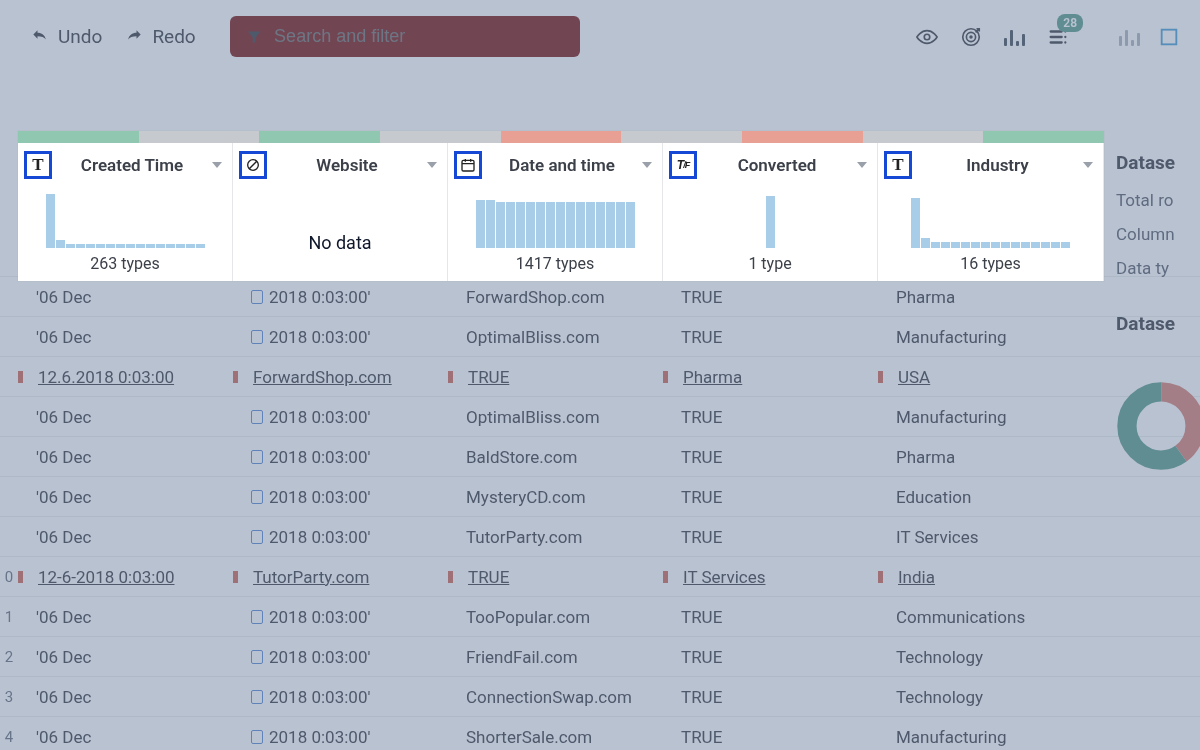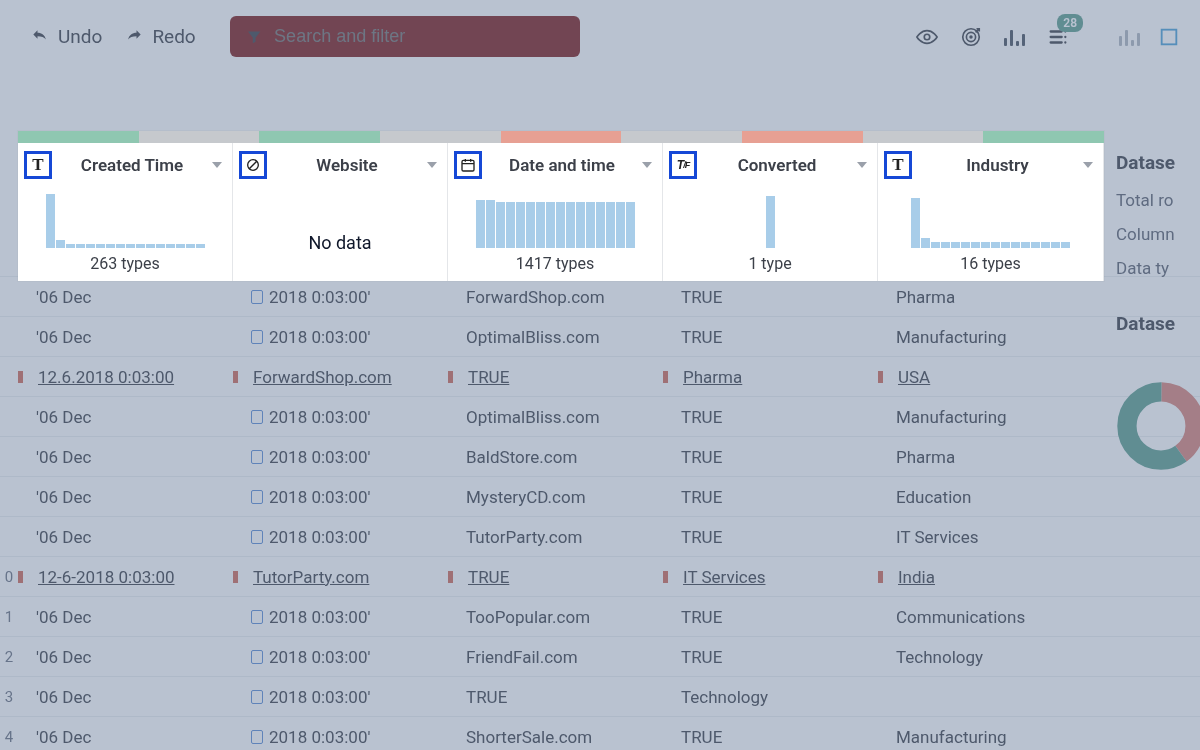--- a/index.html
+++ b/index.html
@@ -679,20 +679,23 @@
       <div class="row">
         <div class="idx">3</div>
         <div class="cell">
           <span>'06 Dec</span>
         </div>
         <div class="cell">
           <span class="cell-icon"></span>
           <span>2018 0:03:00'</span>
         </div>
         <div class="cell">
+          <span>ConnectionSwap.com</span>
+        </div>
+        <div class="cell">
           <span>TRUE</span>
         </div>
         <div class="cell">
           <span>Technology</span>
         </div>
         <div></div>
       </div>
       <div class="row">
         <div class="idx">4</div>
         <div class="cell">

